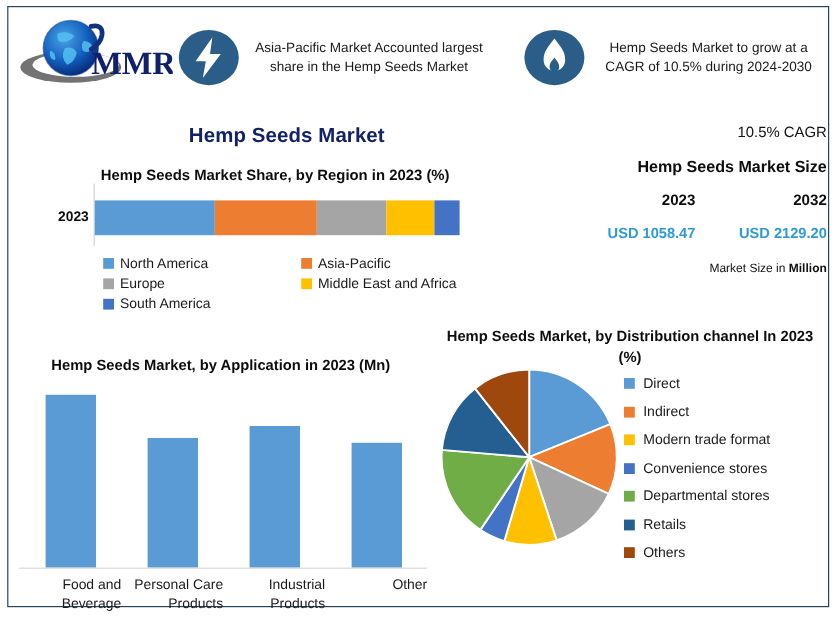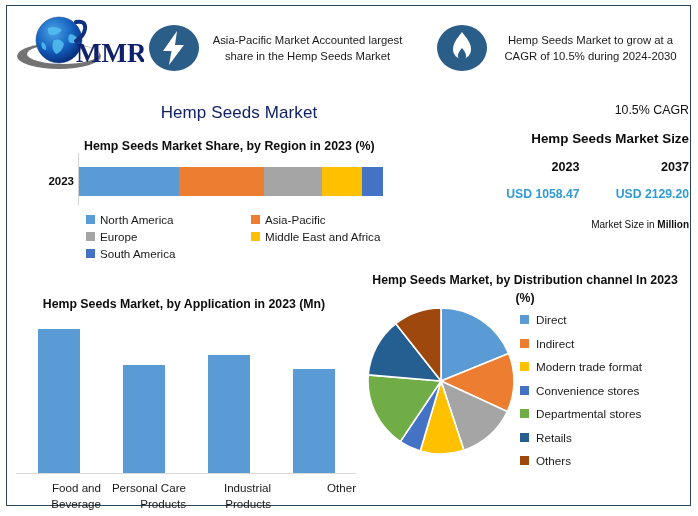--- a/index.html
+++ b/index.html
@@ -68,21 +68,21 @@
   .head-cell-2 .head-text { width: 205px; }
 
   
   .main-title {
     position: absolute;
     left: 8px;
     top: 103px;
     width: 462px;
     text-align: center;
     font-size: 17px;
-    font-weight: normal;
+    font-weight: bold;
     color: #112266;
     letter-spacing: .1px;
   }
 
   
   .share-panel {
     position: absolute;
     left: 8px;
     top: 138px;
     width: 462px;
@@ -391,21 +391,21 @@
         <span>South America</span>
       </div>
     </div>
   </div>
 
   <div class="size-panel">
     <div class="cagr-line">10.5% CAGR</div>
     <div class="size-head">Hemp Seeds Market Size</div>
     <div class="size-years">
       <div>2023</div>
-      <div>2037</div>
+      <div>2032</div>
     </div>
     <div class="size-vals">
       <div>USD 1058.47</div>
       <div>USD 2129.20</div>
     </div>
     <div class="size-foot"><span>Market Size in </span><b>Million</b></div>
   </div>
 
   <div class="app-panel">
     <div class="app-title">Hemp Seeds Market, by Application in 2023 (Mn)</div>

